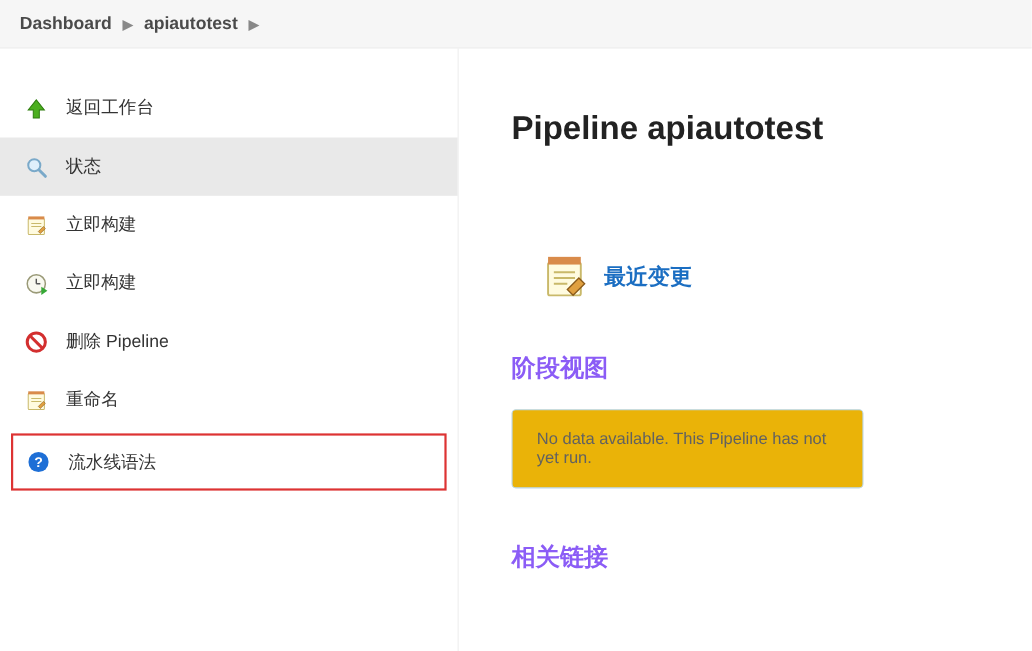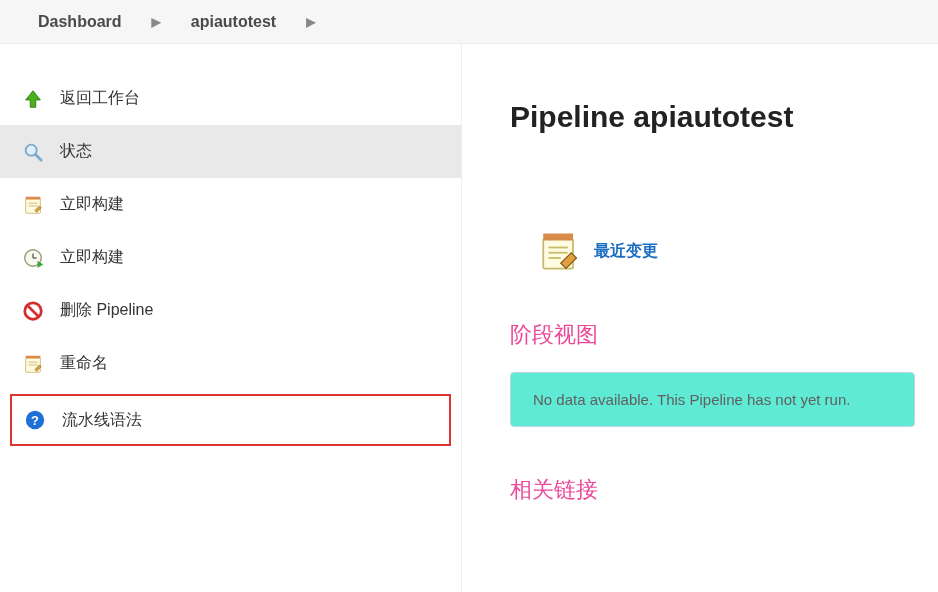--- a/index.html
+++ b/index.html
@@ -19,36 +19,36 @@
     height: 44px;
     display: flex;
     align-items: center;
     padding: 0 14px;
     font-size: 16px;
     font-weight: 600;
     color: #4a4a4a;
     border-bottom: 1px solid #eee;
   }
   .breadcrumb .crumb {
-    margin: 0 24px;
+    margin: 0 4px;
     cursor: pointer;
   }
   .breadcrumb .sep {
     color: #888;
     font-size: 12px;
     margin: 0 6px;
   }
 
   
   .layout {
     display: flex;
     height: calc(100% - 44px);
   }
   .sidebar {
-    width: 462px;
+    width: 417px;
     border-right: 1px solid #eee;
     padding-top: 28px;
   }
   .main {
     flex: 1;
     padding: 56px 0 0 48px;
   }
 
   
   .side-item {
@@ -93,39 +93,39 @@
     align-items: center;
     margin-bottom: 48px;
     margin-left: 28px;
   }
   .recent-changes-row .big-icon {
     width: 42px; height: 42px; margin-right: 14px;
   }
   .recent-changes-row .link {
     color: #1b6ec2;
     font-weight: 700;
-    font-size: 16px;
+    font-size: 20px;
     cursor: pointer;
   }
   h2.section {
     font-size: 22px;
-    font-weight: 400;
-    color: #ec4899;
+    font-weight: 700;
+    color: #8b5cf6;
     margin-bottom: 22px;
     margin-top: 26px;
   }
   .info-box {
     border: 1px solid #b9d6e6;
-    background: #5eead4;
+    background: #eab308;
     border-radius: 4px;
     padding: 18px 22px;
     color: #616161;
     font-size: 15px;
     margin-bottom: 48px;
-    width: 405px;
+    width: 320px;
   }
 </style>
 </head>
 <body>
 
 <div class="breadcrumb">
   <span class="crumb">Dashboard</span>
   <span class="sep">▶</span>
   <span class="crumb">apiautotest</span>
   <span class="sep">▶</span>

